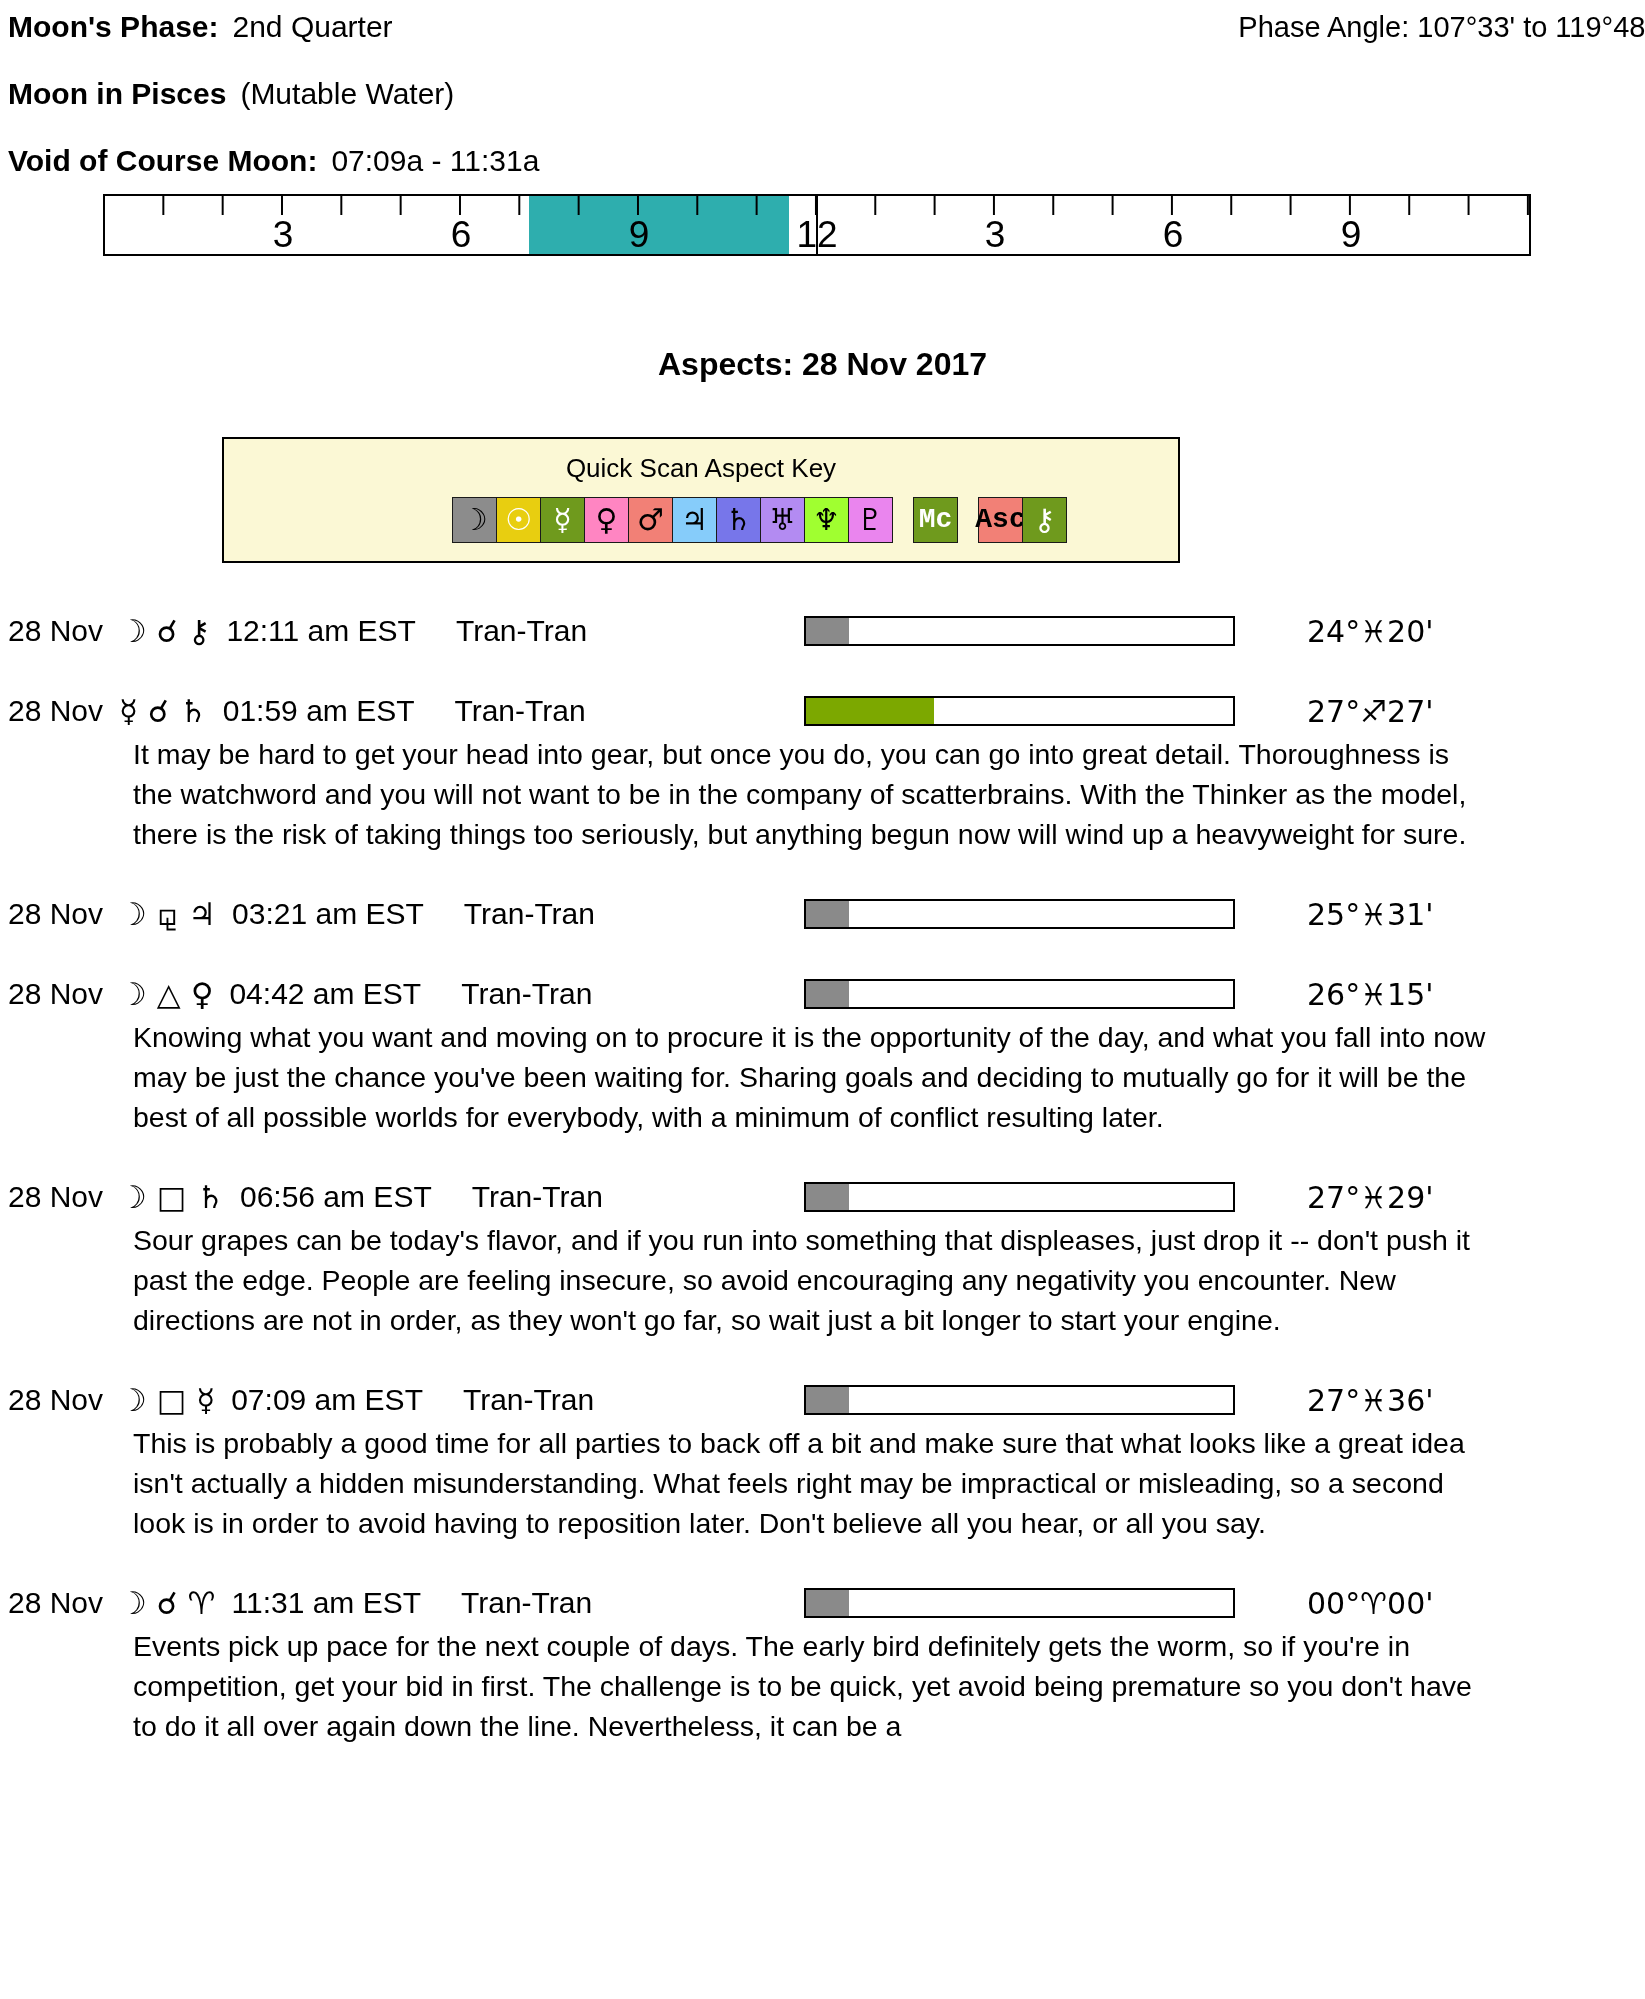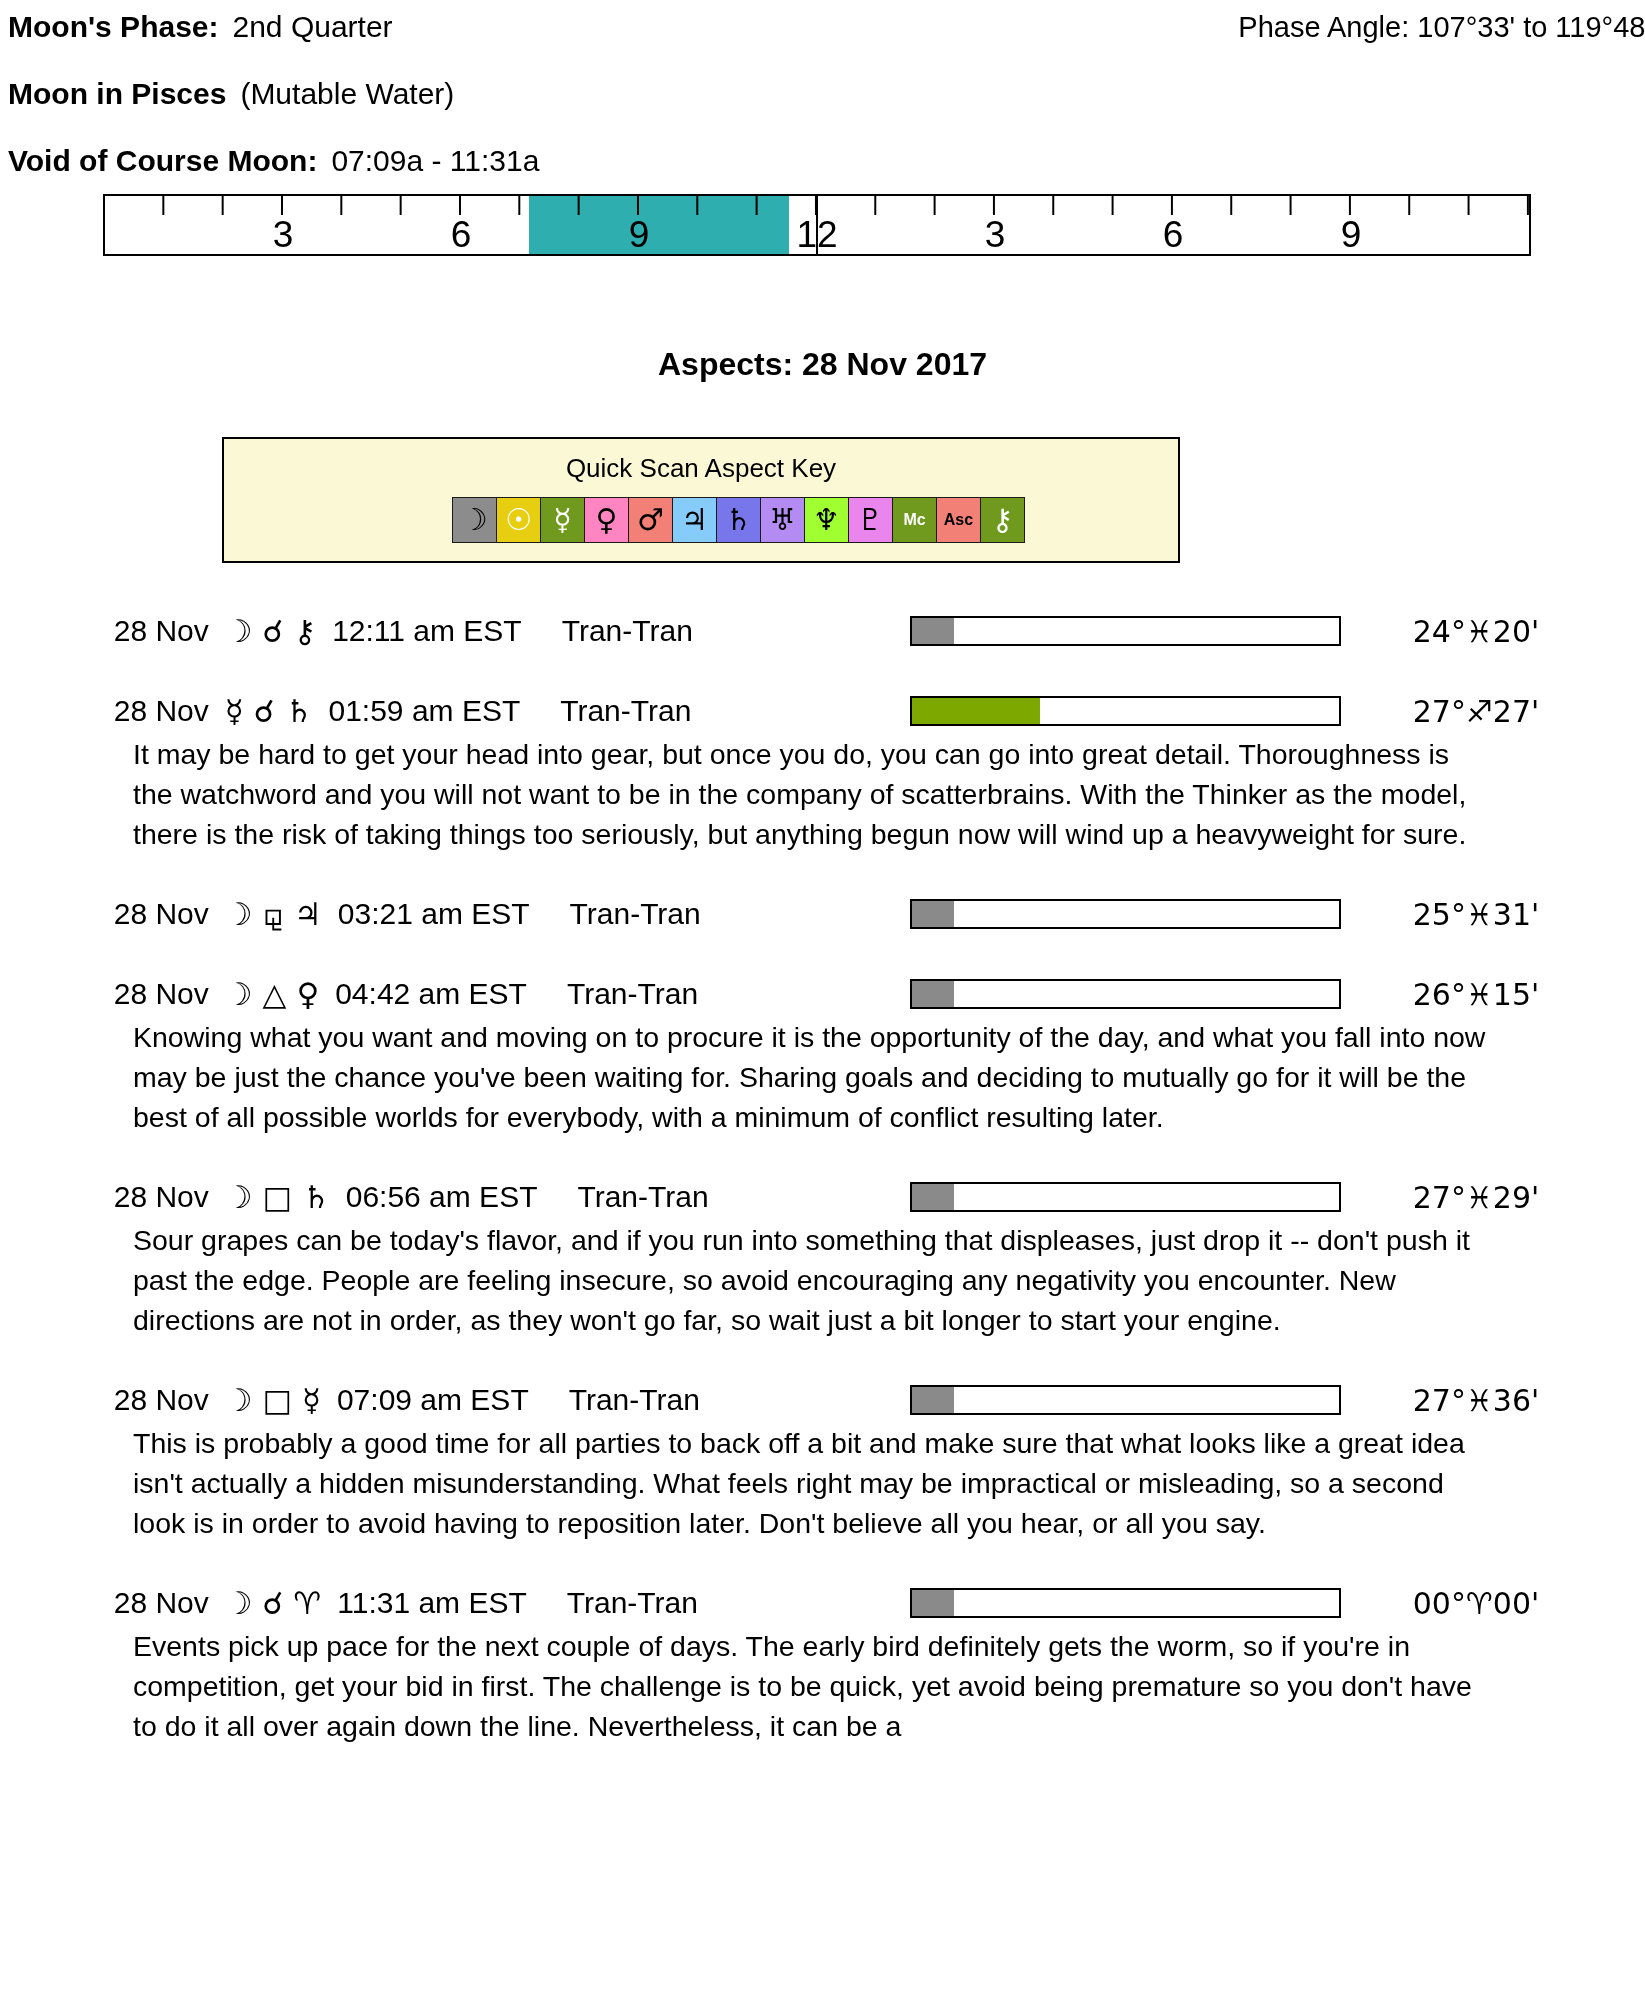--- a/index.html
+++ b/index.html
@@ -40,24 +40,24 @@
     padding:14px 0 18px 0;box-sizing:border-box;
   }
   .key-title{text-align:center;font-size:26px;}
   .key-sub{text-align:center;font-size:24px;margin-top:14px;}
   .key-strip{display:flex;margin:13px 0 0 228px;}
   .key-cell{
     width:43px;height:44px;border:1px solid #1a1a1a;margin-right:-1px;
     display:flex;align-items:center;justify-content:center;
     font-size:30px;font-family:"DejaVu Sans",sans-serif;line-height:1;
   }
-  .key-cell.txt{font-size:16px;font-family:Liberation Sans, sans-serif;font-weight:bold;}
-
-  
-  .aspect-row{display:flex;align-items:center;margin-top:40px;height:40px;font-size:30px;justify-content:center;}
+  .key-cell.txt{font-size:28px;font-family:Liberation Mono, monospace;font-weight:bold;margin-left:21px;}
+
+  
+  .aspect-row{display:flex;align-items:center;margin-top:40px;height:40px;font-size:30px;}
   .col-text{width:796px;display:flex;align-items:center;white-space:nowrap;}
   .a-date{margin-right:16px;}
   .a-glyph{margin-right:10px;font-size:31px;font-family:"DejaVu Sans",sans-serif;}
   .a-time{margin-left:6px;margin-right:40px;}
   .col-bar{width:427px;height:26px;border:2px solid #000;background:#fff;}
   .bar-fill{height:100%;}
   .col-value{margin-left:72px;font-size:30px;font-family:"DejaVu Sans",sans-serif;}
   .desc{margin:3px 0 0 125px;width:1360px;font-size:28.5px;line-height:40px;}
 </style>
 </head>

